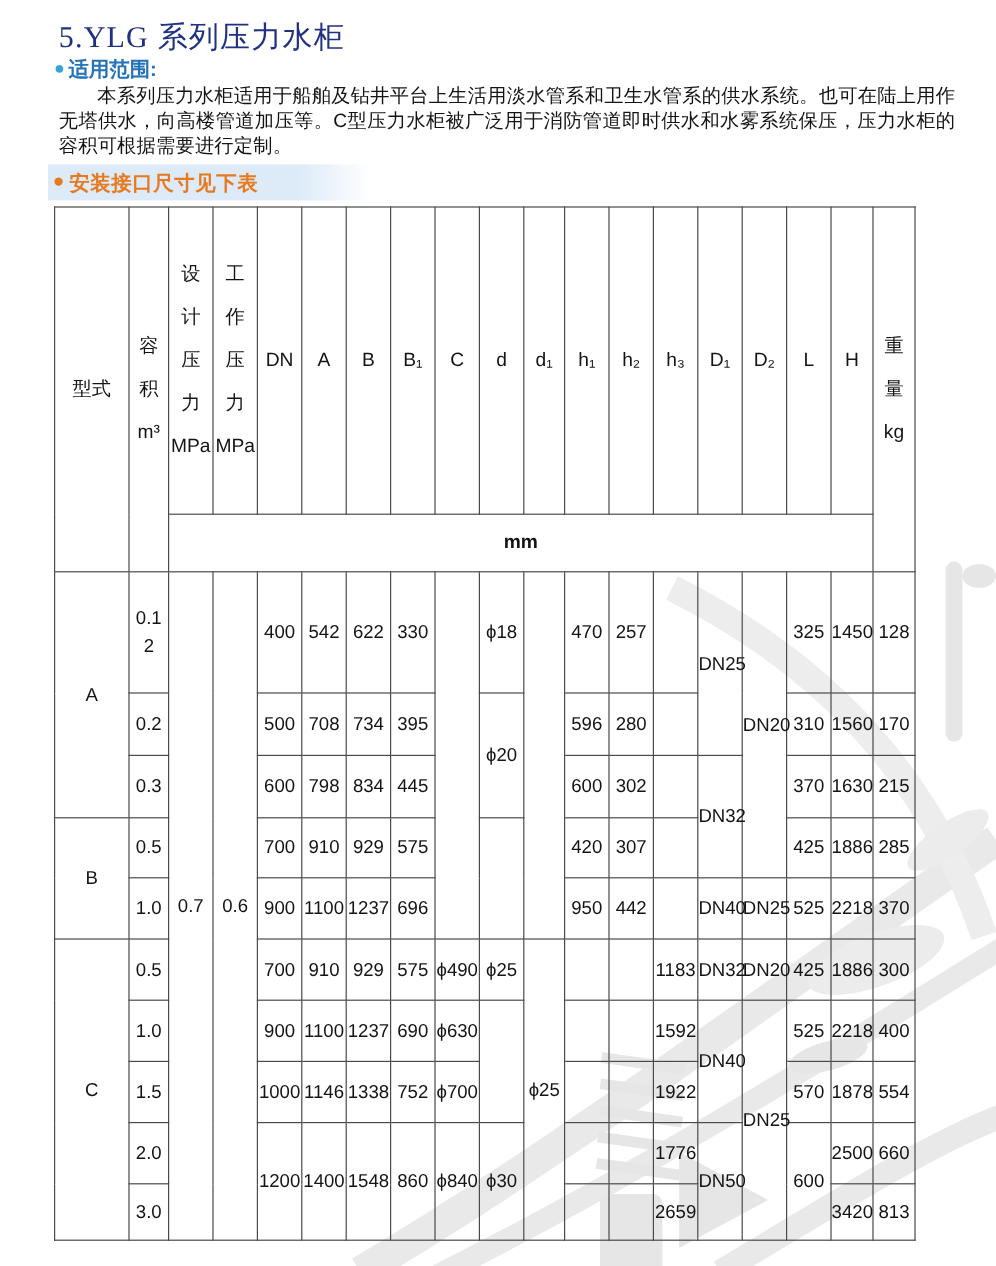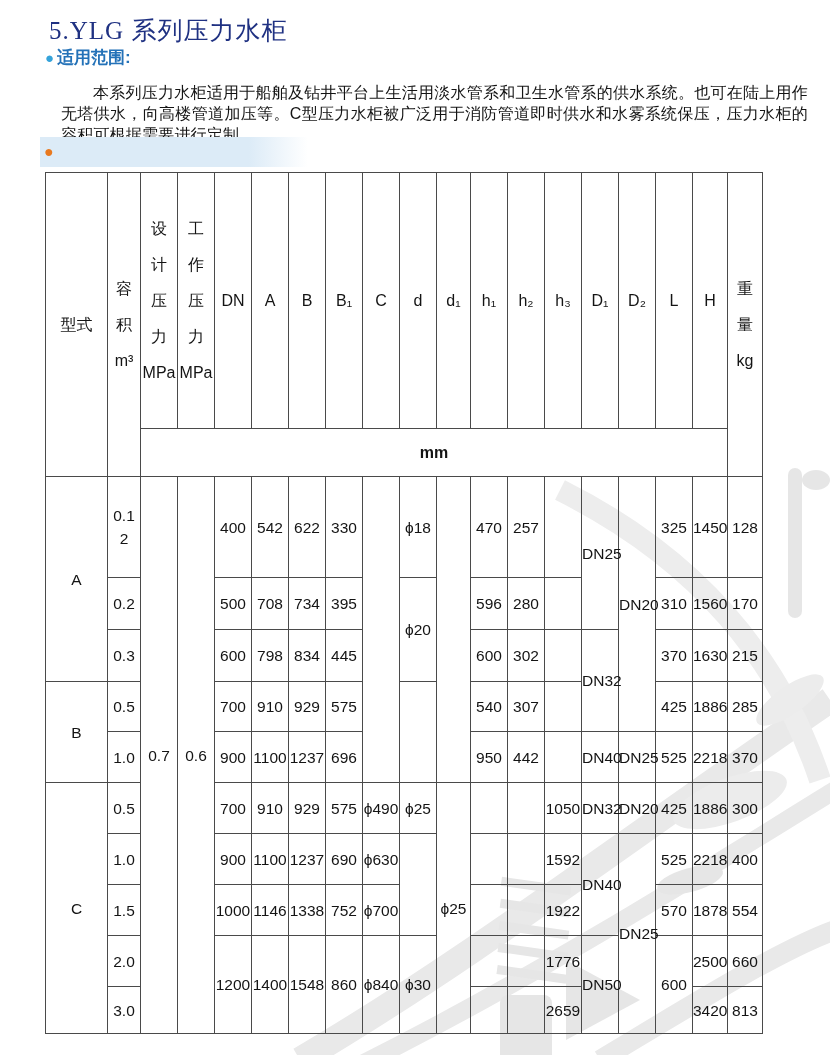--- a/index.html
+++ b/index.html
@@ -6,21 +6,21 @@
   body{width:830px;height:1055px;position:relative;overflow:hidden;
        font-family:"Liberation Sans","DejaVu Sans",sans-serif;color:#141414;}
 
   
   .page-title{position:absolute;left:45px;top:10px;margin:4px;
     font-family:"Liberation Serif","DejaVu Serif",serif;
     font-weight:normal;font-size:25px;letter-spacing:1px;color:#1f3182;}
   .scope-head{position:absolute;left:45px;top:46px;display:flex;align-items:center;gap:3px;}
   .scope-bullet{color:#35a3da;font-size:15px;line-height:1;}
   .scope-label{color:#2472b8;font-weight:bold;font-size:17px;}
-  .scope-par{position:absolute;left:45px;top:66px;width:747px;margin:16px;
+  .scope-par{position:absolute;left:45px;top:66px;width:747px;margin:4px;
     font-size:16px;line-height:21px;text-indent:2em;letter-spacing:.2px;text-align:justify;}
   .banner{position:absolute;left:40px;top:137px;width:268px;height:30px;
     display:flex;align-items:center;gap:4px;padding-left:4px;box-sizing:border-box;
     background:linear-gradient(to right,#dcebf7 78%,rgba(220,235,247,0));}
   .banner-bullet{color:#e8791f;font-size:16px;line-height:1;}
   .banner-label{color:#e8791f;font-weight:bold;font-size:17px;letter-spacing:.5px;}
 
   
   .watermark{position:absolute;left:0;top:0;z-index:0;pointer-events:none;}
 
@@ -78,20 +78,21 @@
 
 <div class="scope-head">
   <span class="scope-bullet">●</span>
   <span class="scope-label">适用范围:</span>
 </div>
 
 <p class="scope-par">本系列压力水柜适用于船舶及钻井平台上生活用淡水管系和卫生水管系的供水系统。也可在陆上用作无塔供水，向高楼管道加压等。C型压力水柜被广泛用于消防管道即时供水和水雾系统保压，压力水柜的容积可根据需要进行定制。</p>
 
 <div class="banner">
   <span class="banner-bullet">●</span>
+  <span class="banner-label">安装接口尺寸见下表</span>
 </div>
 
 <table class="dim">
   <colgroup>
     <col style="width:62px">
       <col style="width:33px">
       <col style="width:37px">
       <col style="width:37px">
     <col style="width:37px">
       <col style="width:37px">
@@ -199,21 +200,21 @@
         <td>215</td>
       </tr>
       <tr>
         <td rowspan="2">B</td>
         <td>0.5</td>
         <td>700</td>
         <td>910</td>
         <td>929</td>
         <td>575</td>
         <td rowspan="2"></td>
-        <td>540</td>
+        <td>420</td>
         <td>307</td>
         <td></td>
         <td>425</td>
         <td>1886</td>
         <td>285</td>
       </tr>
       <tr>
         <td>1.0</td>
         <td>900</td>
         <td>1100</td>
@@ -233,21 +234,21 @@
         <td>0.5</td>
         <td>700</td>
         <td>910</td>
         <td>929</td>
         <td>575</td>
         <td>ϕ490</td>
         <td>ϕ25</td>
         <td rowspan="5">ϕ25</td>
         <td></td>
         <td></td>
-        <td>1050</td>
+        <td>1183</td>
         <td>DN32</td>
         <td>DN20</td>
         <td>425</td>
         <td>1886</td>
         <td>300</td>
       </tr>
       <tr>
         <td>1.0</td>
         <td>900</td>
         <td>1100</td>

